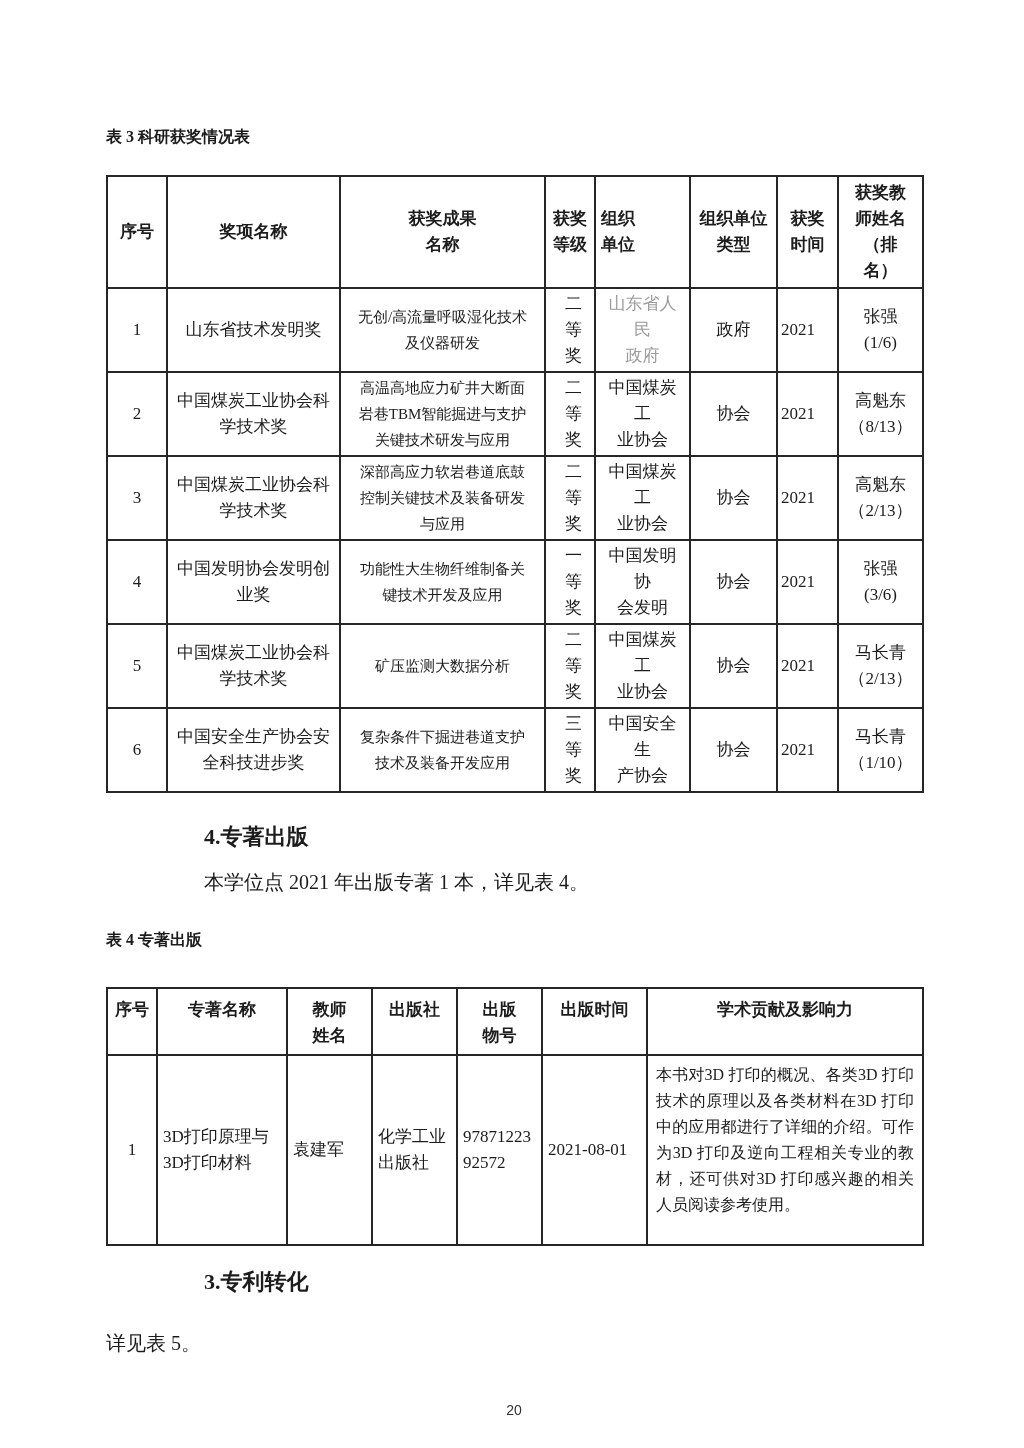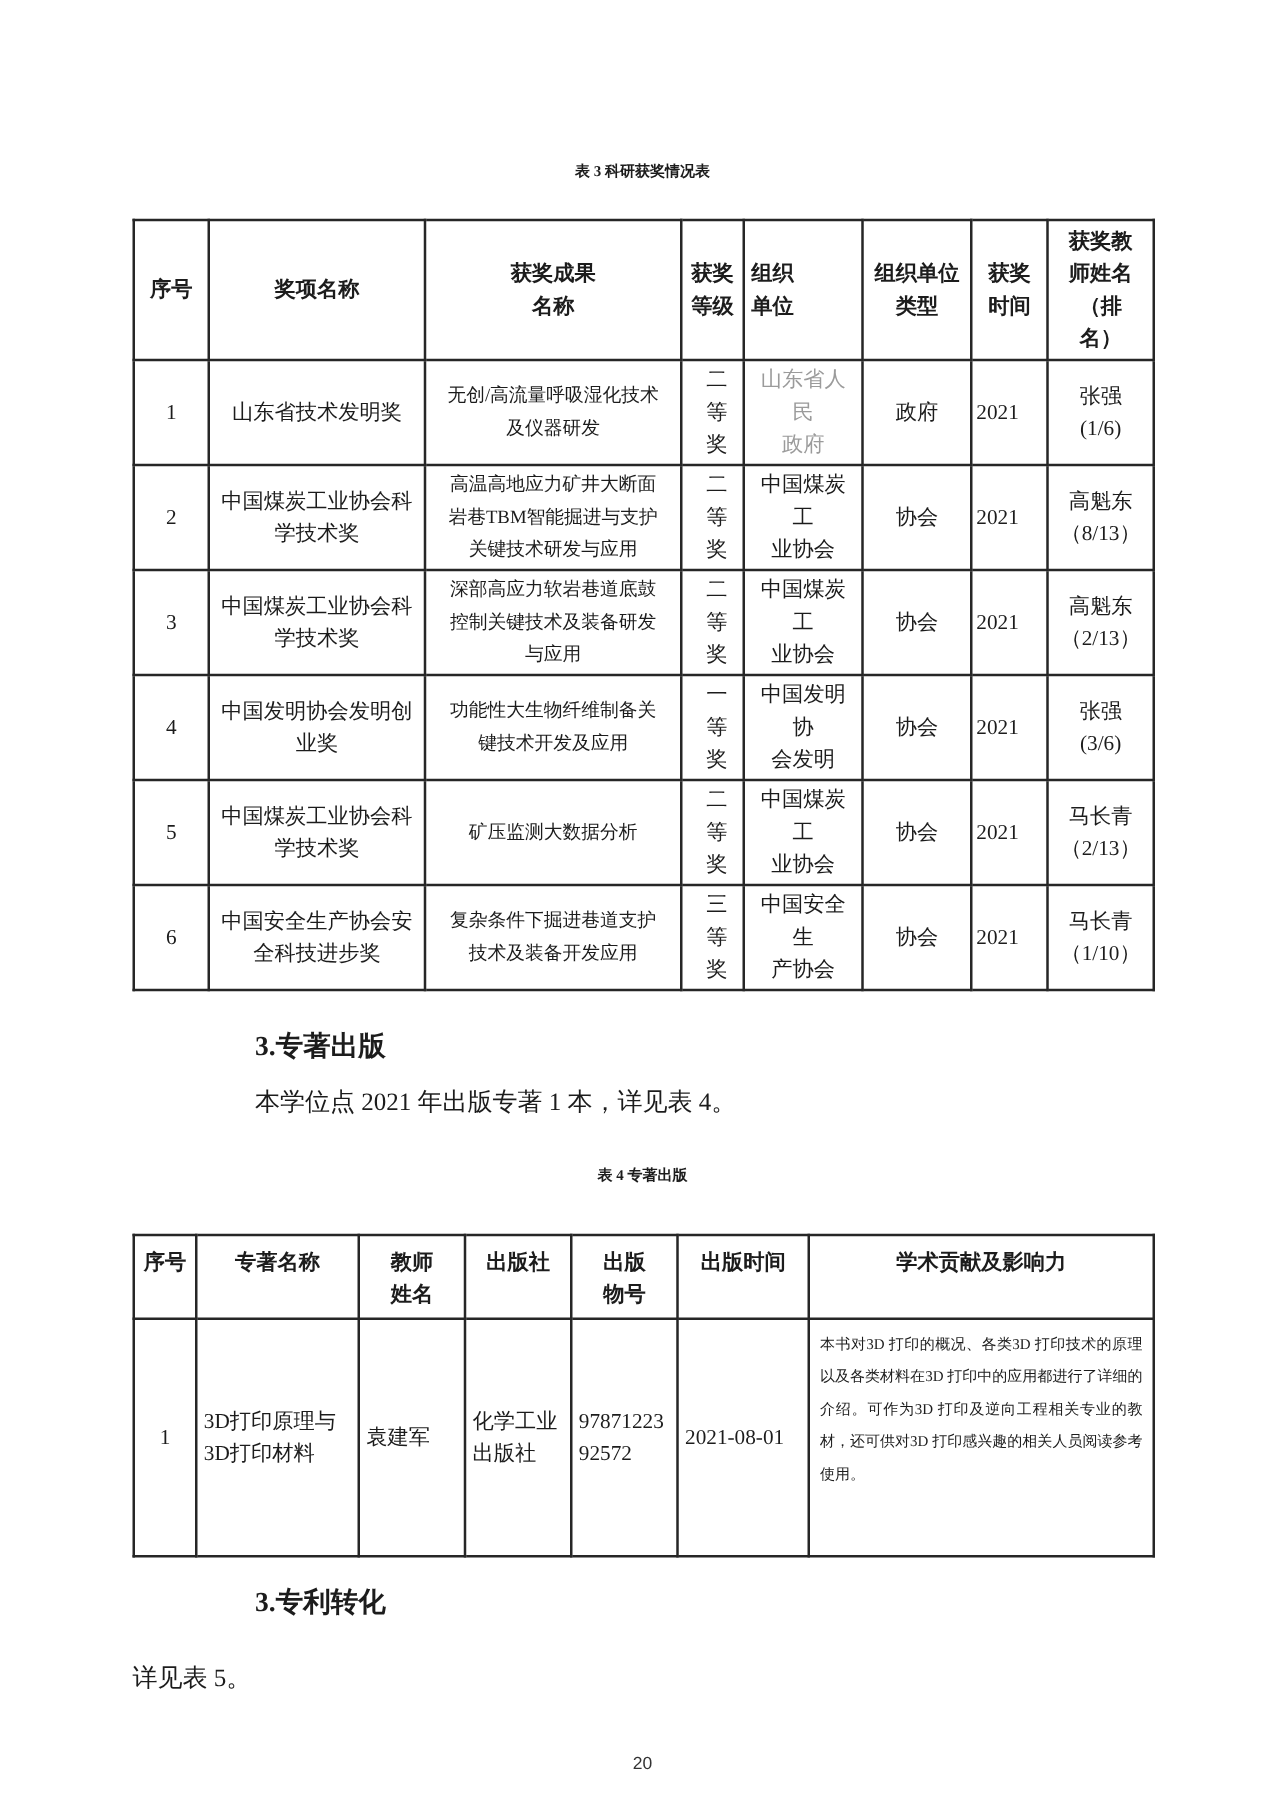--- a/index.html
+++ b/index.html
@@ -4,21 +4,21 @@
 <style>
   html,body { margin:0; padding:0; background:#ffffff; }
   .page {
     width:1024px; height:1448px; margin:0 auto; background:#ffffff;
     font-family:"Liberation Serif","DejaVu Serif",serif;
     color:#1c1c1c; overflow:hidden; position:relative; box-sizing:border-box;
   }
   .content { margin-left:106px; width:816px; }
 
   .tbl-caption {
-    text-align:center; font-weight:bold; font-size:12px; line-height:22px;
+    font-weight:bold; font-size:16px; line-height:22px;
   }
   .cap3 { margin-top:126px; margin-bottom:27px; }
   .cap4 { margin-top:32px; margin-bottom:36px; }
 
   table { border-collapse:collapse; width:816px; table-layout:fixed; }
   td, th {
     border:2px solid #262626; padding:2px 5px; box-sizing:border-box;
     white-space:pre-line; font-size:17px; line-height:26px;
     vertical-align:middle; font-weight:normal; overflow:hidden;
   }
@@ -43,21 +43,21 @@
   
   .t4 tr:nth-child(1){height:67px}
   .t4 tr:nth-child(2){height:190px}
   .t4 th { vertical-align:top; padding-top:8px; }
   .t4 th.left { text-align:center; }
   .t4 td { text-align:left; }
   .t4 td.center { text-align:center; }
   .t4 td.isbn { word-break:break-all; }
   .t4 td.contrib {
     vertical-align:top; padding:6px 8px 4px 8px; text-align:justify;
-    font-size:12px; line-height:26px;border-radius:16px;
+    font-size:16px; line-height:26px;border-radius:16px;
   }
 
   .section-heading {
     font-weight:bold; font-size:22px; line-height:28px; padding-left:98px;
   }
   .h2 { margin-top:30px; }
   .h3 { margin-top:22px; }
   .para {
     font-size:20px; line-height:30px; margin-top:16px;
   }
@@ -193,21 +193,21 @@
         <td>中国安全生
 产协会</td>
         <td>协会</td>
         <td>2021</td>
         <td>马长青
 （1/10）</td>
       </tr>
     </tbody>
       </table>
 
-    <div class="section-heading h2">3.专著出版</div>
+    <div class="section-heading h2">4.专著出版</div>
     <div class="para indent">本学位点 2021 年出版专著 1 本，详见表 4。</div>
 
     <div class="tbl-caption cap4">表 4 专著出版</div>
 
     <table class="t4">
       <colgroup>
         <col style="width:50px">
           <col style="width:130px">
           <col style="width:85px">
           <col style="width:85px">

